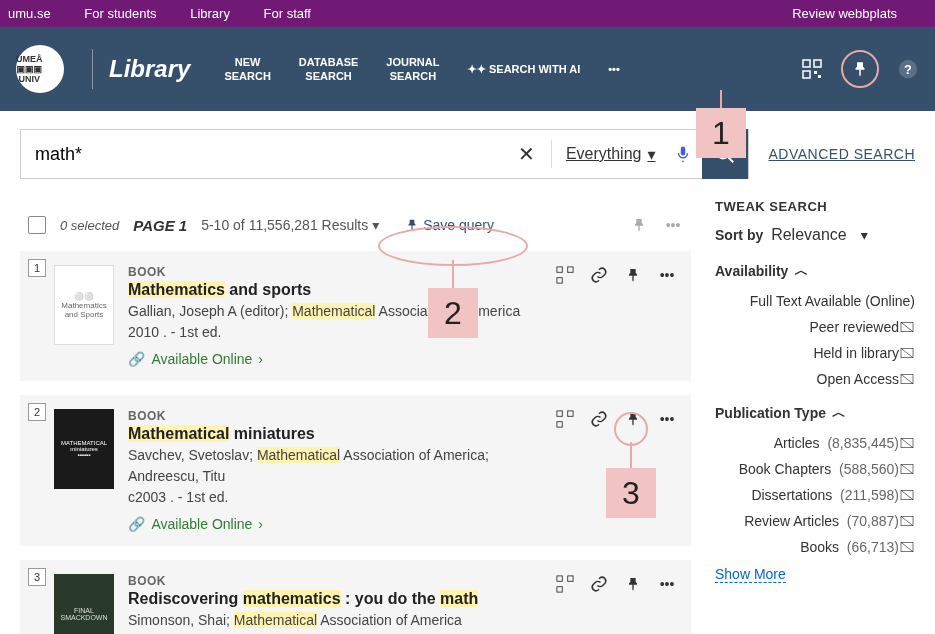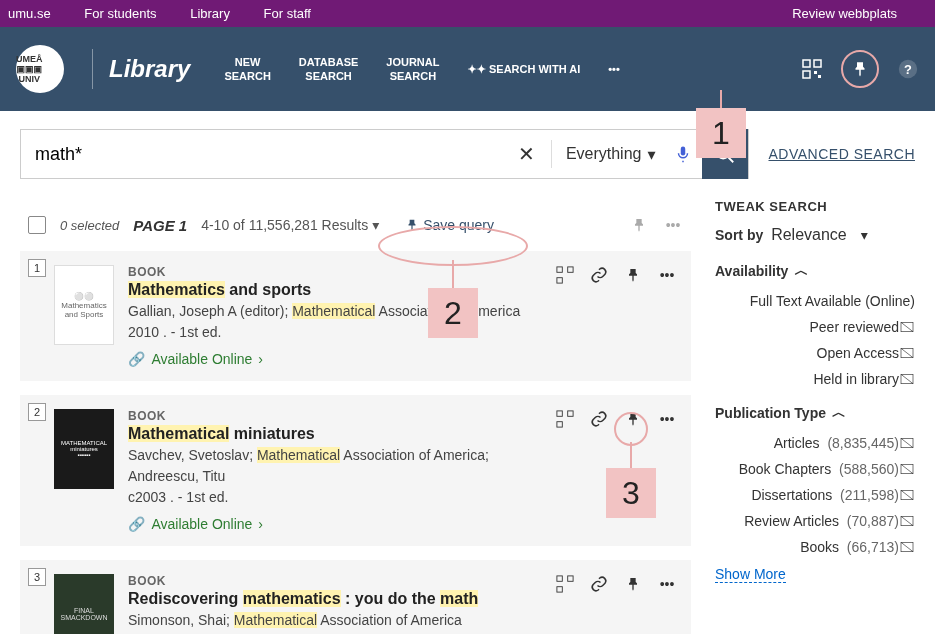--- a/index.html
+++ b/index.html
@@ -23,21 +23,21 @@
 #line2 { width: 2px; height: 28px; top: 260px; left: 452px; }
 #anno3 { width: 50px; height: 50px; top: 468px; left: 606px; }
 #line3 { width: 2px; height: 26px; top: 442px; left: 630px; }
 .oval2 { position: absolute; border: 2px solid #e8a9a9; border-radius: 50%; width: 150px; height: 40px; top: 226px; left: 378px; z-index: 4; }
 .pin3-circ { position: absolute; width: 34px; height: 34px; border: 2px solid #e8a9a9; border-radius: 50%; top: 412px; left: 614px; z-index: 4; }
 .main-row { display: flex; padding: 0 20px; margin-top: 18px; align-items: center; position: relative; }
 .search-wrap { flex: 1; border: 1px solid #ccc; display: flex; align-items: center; height: 50px; background: #fff; }
 .search-input { flex: 1; border: none; outline: none; font-size: 18px; padding: 0 14px; }
 .search-clear { font-size: 20px; padding: 0 10px; cursor: pointer; }
 .search-sep { width: 1px; height: 28px; background: #ddd; margin: 0 6px; }
-.scope { font-size: 16px; padding: 0 8px; cursor: pointer; display: flex; align-items: center; gap: 6px; }
+.scope { font-size: 16px; padding: 0 8px; cursor: pointer; display: flex; align-items: center; gap: 6px; text-decoration: underline; }
 .mic { padding: 0 10px; cursor: pointer; }
 .search-btn { width: 46px; height: 50px; background: #36506b; display: flex; align-items: center; justify-content: center; cursor: pointer; }
 .adv-link { color: #36506b; font-size: 14px; margin-left: 20px; letter-spacing: 0.5px; }
 .content { display: flex; padding: 20px; gap: 24px; align-items: flex-start; }
 .left { flex: 1; }
 .results-header { display: flex; align-items: center; gap: 14px; padding: 16px 8px; }
 .checkbox { width: 18px; height: 18px; border: 1px solid #888; border-radius: 2px; cursor: pointer; }
 .sel-text { font-style: italic; font-size: 13px; color: #555; }
 .page-lbl { font-weight: bold; font-style: italic; font-size: 15px; }
 .range-text { font-size: 14px; color: #555; }
@@ -152,21 +152,21 @@
   </div>
   <a href="#" class="adv-link">ADVANCED SEARCH</a>
 </div>
 
 <div class="content">
   <div class="left">
     <div class="results-header">
       <div class="checkbox"></div>
       <span class="sel-text">0 selected</span>
       <span class="page-lbl">PAGE 1</span>
-      <span class="range-text"><span>4-10 of 11,556,281 Results</span> <span>▾</span></span>
+      <span class="range-text"><span>5-10 of 11,556,281 Results</span> <span>▾</span></span>
       <span class="save-query">
         <svg width="14" height="14" viewBox="0 0 24 24">
             <path fill="#36506b" d="M16 3v6l2 2v2h-5v7l-1 2-1-2v-7H6v-2l2-2V3h8z"></path>
           </svg>
         <span>Save query</span>
       </span>
       <div class="hdr-icons">
         <span class="ract">
             <svg width="16" height="16" viewBox="0 0 24 24">
               <path fill="#aaa" d="M16 3v6l2 2v2h-5v7l-1 2-1-2v-7H6v-2l2-2V3h8z"></path>
@@ -297,30 +297,30 @@
     <div class="facet-item">
         <span>Peer reviewed</span>
         <span class="exclude">
           <svg width="16" height="16" viewBox="0 0 24 24">
             <rect x="3" y="5" width="18" height="14" fill="none" stroke="#333"></rect>
             <line x1="3" y1="5" x2="21" y2="19" stroke="#333"></line>
           </svg>
         </span>
       </div>
     <div class="facet-item">
+        <span>Held in library</span>
+        <span class="exclude">
+          <svg width="16" height="16" viewBox="0 0 24 24">
+            <rect x="3" y="5" width="18" height="14" fill="none" stroke="#333"></rect>
+            <line x1="3" y1="5" x2="21" y2="19" stroke="#333"></line>
+          </svg>
+        </span>
+      </div>
+    <div class="facet-item">
         <span>Open Access</span>
-        <span class="exclude">
-          <svg width="16" height="16" viewBox="0 0 24 24">
-            <rect x="3" y="5" width="18" height="14" fill="none" stroke="#333"></rect>
-            <line x1="3" y1="5" x2="21" y2="19" stroke="#333"></line>
-          </svg>
-        </span>
-      </div>
-    <div class="facet-item">
-        <span>Held in library</span>
         <span class="exclude">
           <svg width="16" height="16" viewBox="0 0 24 24">
             <rect x="3" y="5" width="18" height="14" fill="none" stroke="#333"></rect>
             <line x1="3" y1="5" x2="21" y2="19" stroke="#333"></line>
           </svg>
         </span>
       </div>
 
     <div class="facet-h">
         <span>Publication Type</span>

